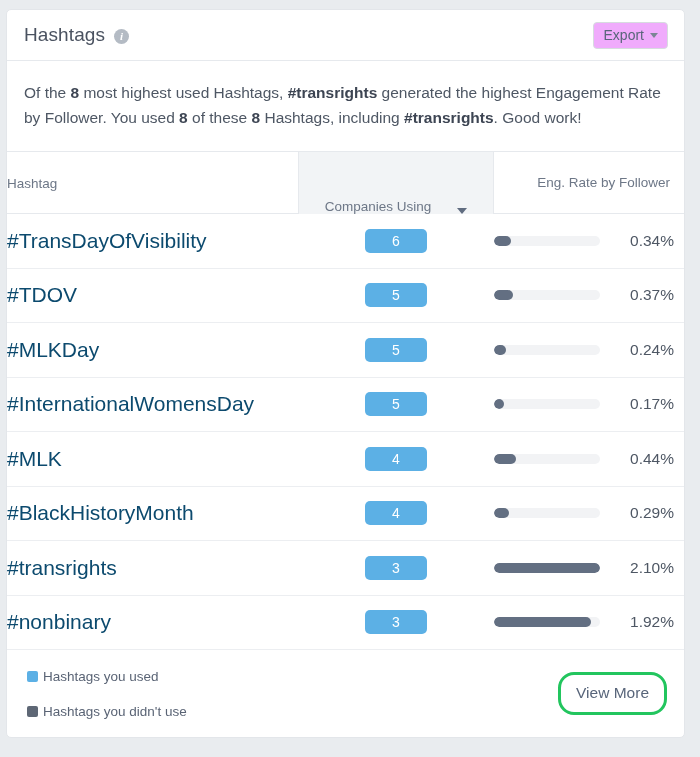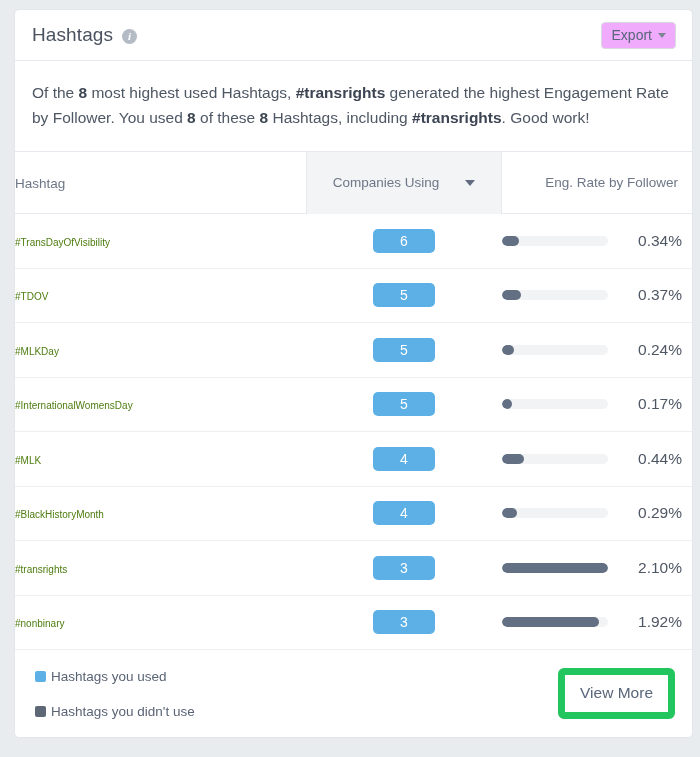--- a/index.html
+++ b/index.html
@@ -9,21 +9,21 @@
   body {
     width: 700px;
     height: 757px;
     background: #e9ecef;
     font-family: "Liberation Sans", sans-serif;
     -webkit-font-smoothing: antialiased;
   }
 
   .card {
     position: absolute;
-    left: 14px;
+    left: 6px;
     top: 9px;
     width: 679px;
     height: 729px;
     background: #ffffff;
     border: 1px solid #e3e6ea;
     border-radius: 5px;
     box-sizing: border-box;
     overflow: hidden;
     display: flex;
     flex-direction: column;
@@ -127,42 +127,43 @@
     display: flex;
     align-items: center;
     justify-content: flex-end;
   }
   .thead .col-companies {
     background: #f2f4f6;
     border-left: 1px solid #e6e9ed;
     border-right: 1px solid #e6e9ed;
     height: 62px;
     gap: 26px;
+    align-items: flex-end;
   }
   .th-label {
     font-size: 13.5px;
     color: #6d7787;
   }
   .sort-caret {
     width: 0; height: 0;
     border-left: 5px solid transparent;
     border-right: 5px solid transparent;
     border-top: 6px solid #606c80;
   }
 
   .trow {
     display: flex;
     align-items: center;
     height: 54.5px;
     border-bottom: 1px solid #eceef1;
     box-sizing: border-box;
   }
   .hashtag-name {
-    font-size: 10px;
-    color: #4d7c0f;
+    font-size: 21px;
+    color: #0c4a6e;
   }
   .count-pill {
     background: #5cb0e5;
     color: #ffffff;
     font-size: 14px;
     border-radius: 5px;
     width: 62px;
     height: 24px;
     line-height: 24px;
     text-align: center;
@@ -211,22 +212,22 @@
     color: #5a6personally;
   }
   .legend-row { color: #5a6475; }
   .swatch {
     width: 11px; height: 11px;
     border-radius: 2px;
     flex: 0 0 auto;
   }
   .footer-spacer { flex: 1 1 auto; }
   .viewmore-btn {
-    border: 7px solid #22c55e;
-    border-radius: 6px;
+    border: 3px solid #22c55e;
+    border-radius: 16px;
     background: #ffffff;
     color: #58657a;
     font-size: 15.5px;
     padding: 10px 15px 11px 15px;
     cursor: pointer;
     font-family: "Liberation Sans", sans-serif;
     line-height: 1;
   }
 </style>
 </head>

